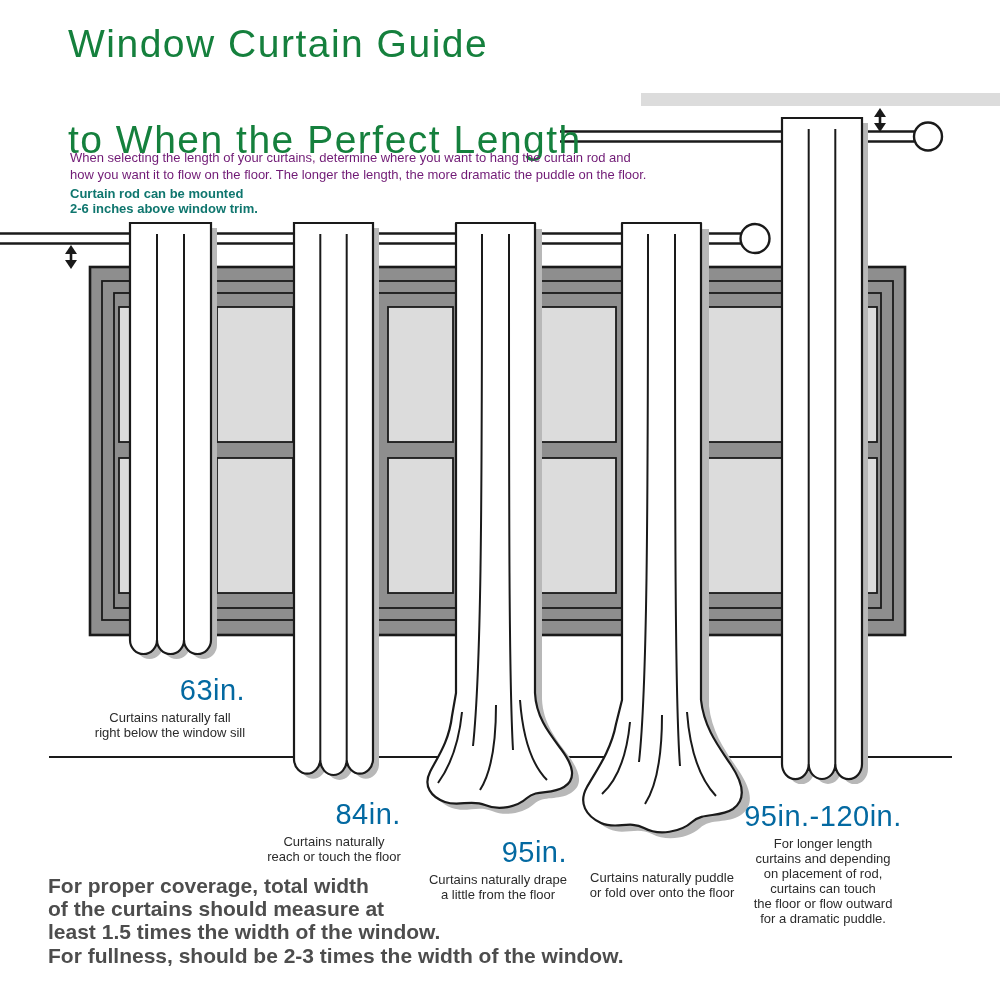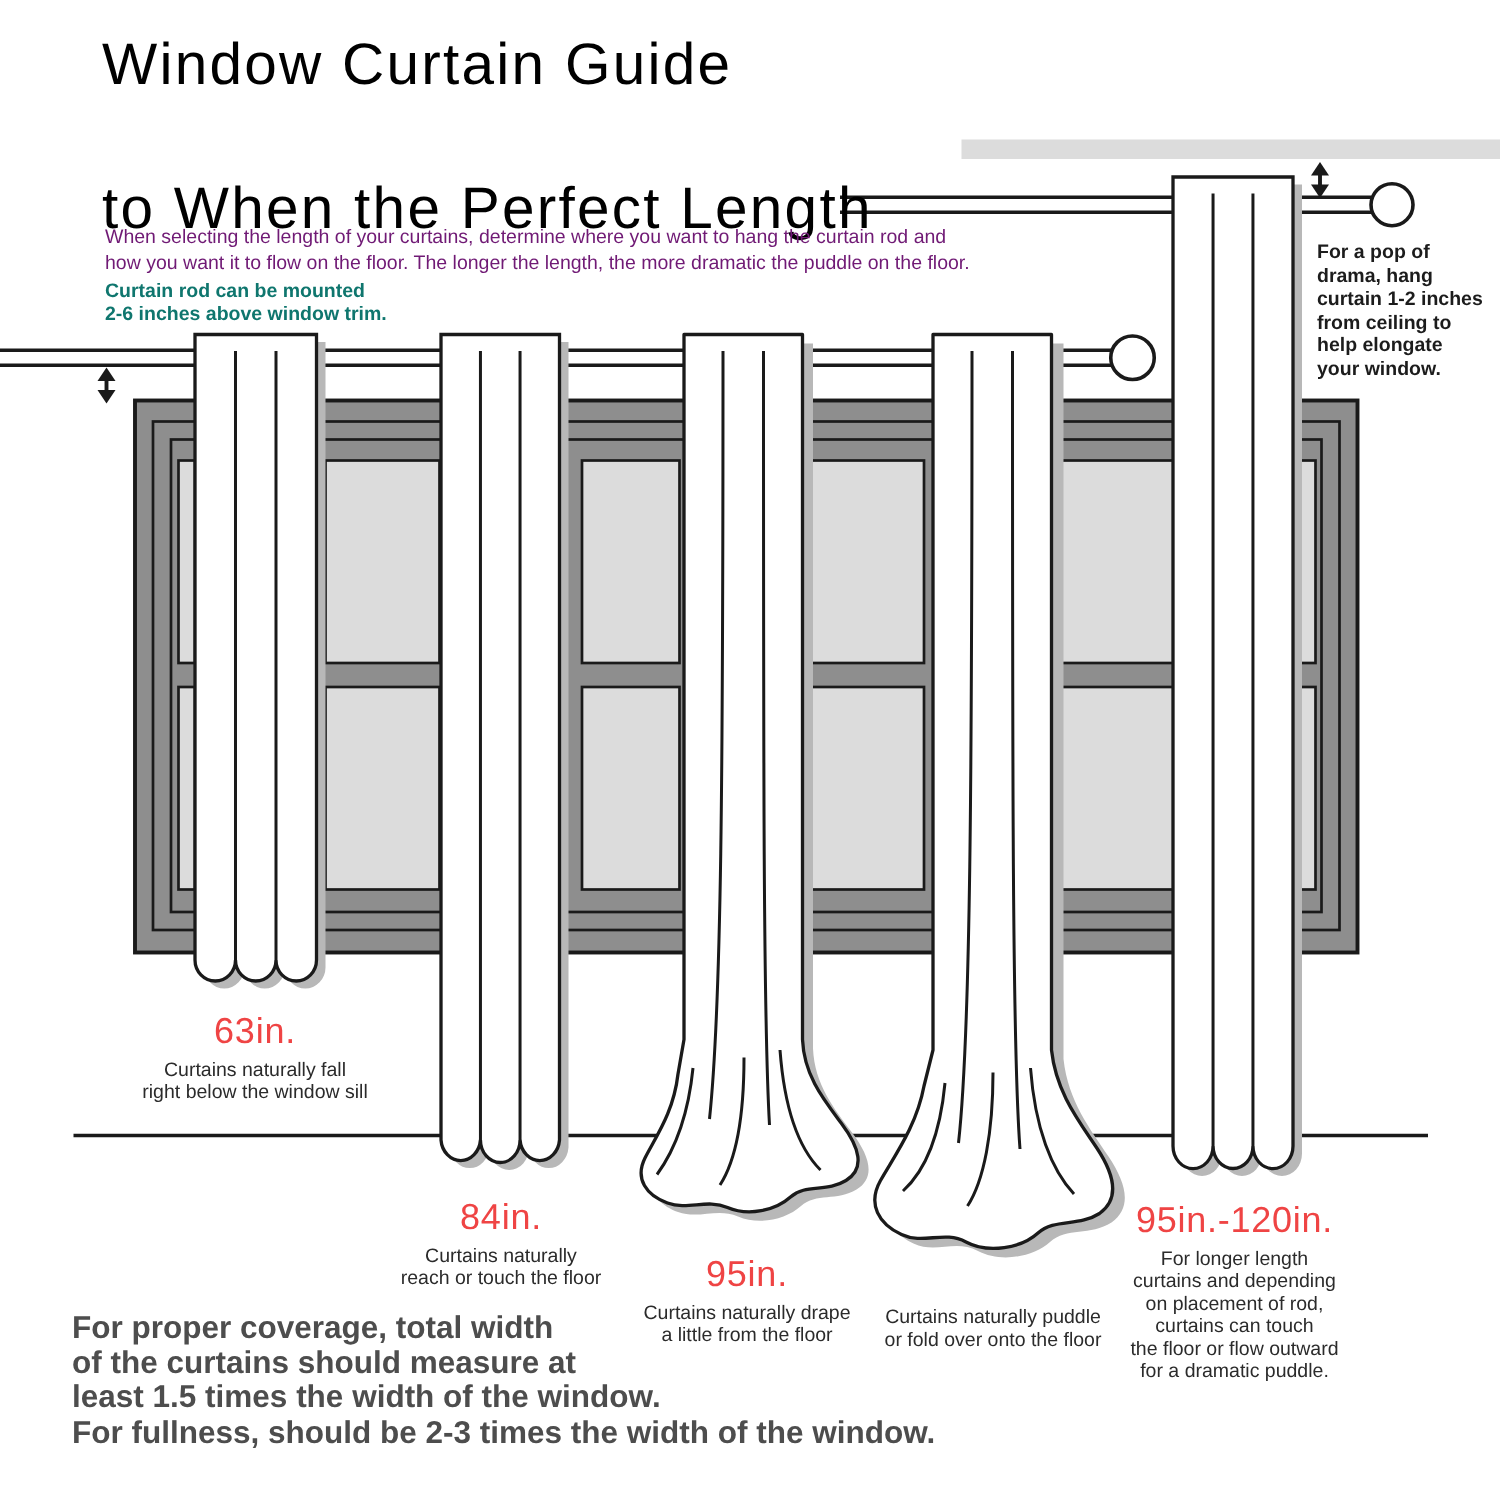--- a/index.html
+++ b/index.html
@@ -4,27 +4,27 @@
 <style>
   html,body{margin:0;padding:0;background:#ffffff;}
   #stage{
     position:relative;width:1000px;height:1000px;background:#ffffff;overflow:hidden;
     font-family:"Liberation Sans","DejaVu Sans",sans-serif;color:#1f1f1f;
   }
   #diagram{position:absolute;left:0;top:0;width:1000px;height:1000px;z-index:1;}
   .txt{position:absolute;z-index:2;white-space:pre-line;}
   .title{
     left:68px;top:20px;font-size:39px;line-height:48px;letter-spacing:1.5px;
-    color:#000000;font-weight:400;
+    color:#15803d;font-weight:400;
   }
   .intro{left:70px;top:149px;width:640px;font-size:13px;line-height:17px;color:#701a75;}
   .rod-note{left:70px;top:186px;font-size:13px;line-height:15px;font-weight:700;color:#0f766e;}
   .ceiling-note{left:878px;top:160px;width:120px;font-size:13px;line-height:15.5px;font-weight:700;color:#1c1c1c;}
   .label{position:absolute;z-index:2;transform:translateX(-50%);text-align:center;}
-  .label .size{font-size:24px;letter-spacing:0.5px;color:#ef4444;white-space:pre;}
+  .label .size{font-size:29px;letter-spacing:0.5px;color:#0369a1;white-space:pre;text-align:right;}
   .label .desc{margin-top:3px;font-size:13px;line-height:15px;color:#2b2b2b;white-space:pre-line;}
   .footer{left:48px;top:874px;font-size:21px;line-height:23.2px;font-weight:700;color:#4d4d4d;}
 </style>
 </head>
 <body>
 
 <div id="stage">
 
   <svg id="diagram" viewBox="0 0 1000 1000">
 
@@ -134,26 +134,20 @@
 
   <div class="txt title"><span>Window Curtain Guide</span><br>
 <span>to When the Perfect Length</span></div>
 
   <div class="txt intro">When selecting the length of your curtains, determine where you want to hang the curtain rod and
 how you want it to flow on the floor. The longer the length, the more dramatic the puddle on the floor.</div>
 
   <div class="txt rod-note">Curtain rod can be mounted
 2-6 inches above window trim.</div>
 
-  <div class="txt ceiling-note">For a pop of
-drama, hang
-curtain 1-2 inches
-from ceiling to
-help elongate
-your window.</div>
 
   <div class="label" style="left:170px;top:674px;">
     <div class="size">63in.</div>
     <div class="desc">Curtains naturally fall
 right below the window sill</div>
   </div>
 
   <div class="label" style="left:334px;top:798px;">
     <div class="size">84in.</div>
     <div class="desc">Curtains naturally

